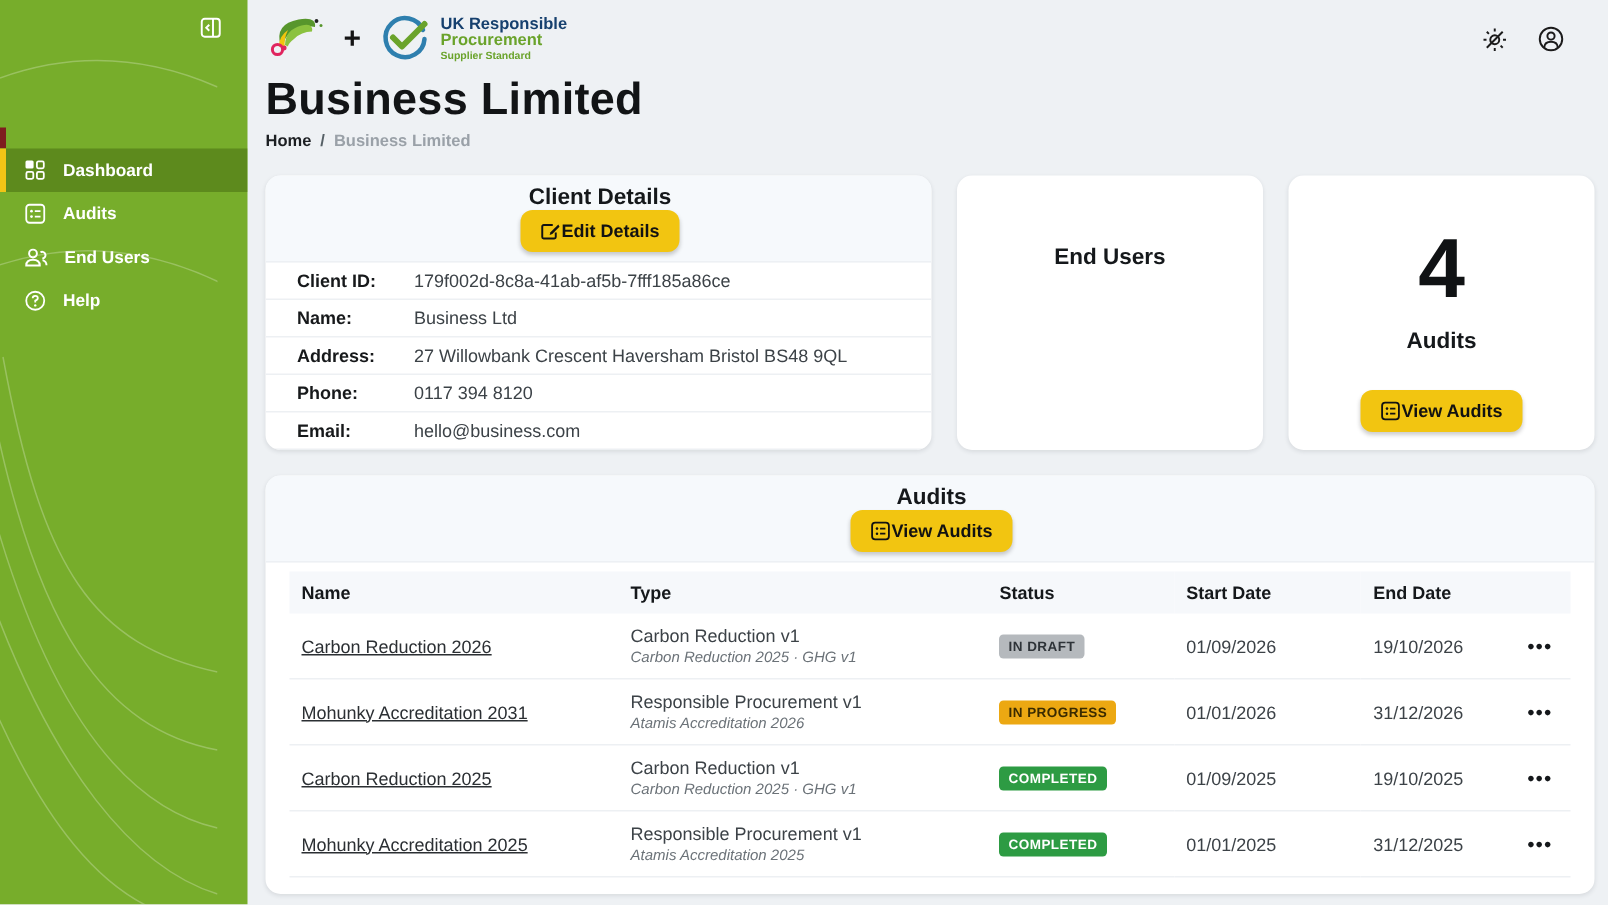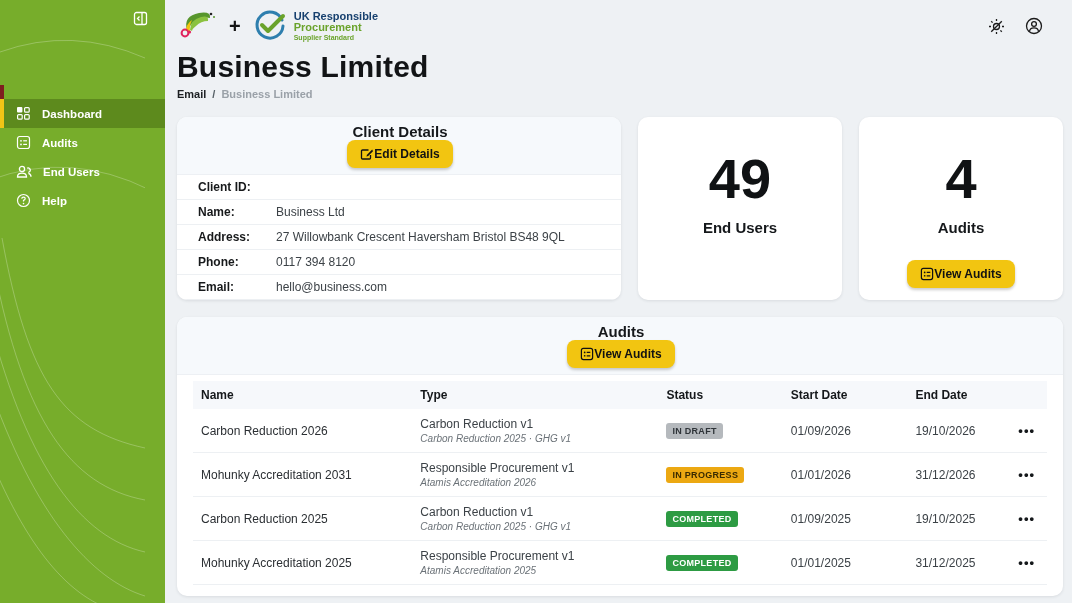--- a/index.html
+++ b/index.html
@@ -96,21 +96,21 @@
   
   .audits-card { margin-top:17px; }
   .table-wrap { padding:6px 16px 11px 16px; }
   table { width:100%; border-collapse:collapse; font-size:12px; }
   thead th {
     background:#f6f8fb; text-align:left; font-weight:800; color:#15181b;
     padding:7px 8px; height:26px;
   }
   tbody td { padding:8px 8px; border-bottom:1px solid #edf0f3; vertical-align:middle; }
   tbody tr:last-child td { border-bottom:1px solid #edf0f3; }
-  .audit-link { color:#2b2f33; cursor:pointer; }
+  .audit-link { color:#2b2f33; text-decoration:underline; cursor:pointer; }
   .type-main { color:#3c4247; }
   .type-sub { font-size:10px; font-style:italic; color:#6b7278; margin-top:2px; }
   .date-cell { color:#3c4247; }
   .badge {
     display:inline-block; font-size:9px; font-weight:800; letter-spacing:.3px;
     padding:3px 6px; border-radius:3px; white-space:nowrap;
   }
   .badge[data-status="draft"]     { background:#b5b9bd; color:#2e3338; }
   .badge[data-status="progress"]  { background:#eca812; color:#3a2b00; }
   .badge[data-status="completed"] { background:#2d9b43; color:#ffffff; }
@@ -251,21 +251,21 @@
               <path d="M4.5 14.5 Q4.8 10.8 9 10.8 Q13.2 10.8 13.5 14.5"></path>
             </svg>
           </span>
         </button>
       </div>
     </header>
 
     <div class="title-block">
       <h1 class="page-title">Business Limited</h1>
       <div class="breadcrumb">
-        <span>Email</span>
+        <span>Home</span>
         <span class="crumb-sep">/</span>
         <span class="crumb-current">Business Limited</span>
       </div>
     </div>
 
     <div class="cards-row">
 
       <section class="card">
         <div class="card-header">
           <span class="card-title">Client Details</span>
@@ -275,20 +275,21 @@
                 <path d="M8.5 2 H2.5 A1 1 0 0 0 1.5 3 V10 A1 1 0 0 0 2.5 11 H9.5 A1 1 0 0 0 10.5 10 V7"></path>
                 <path d="M12.2 1.6 L7 6.8 L6.4 8.6 L8.2 8 L13 3.2 Z" fill="#121212" stroke="none"></path>
               </svg>
             </span>
             <span>Edit Details</span>
           </button>
         </div>
         <div>
           <div class="detail-row">
             <span class="detail-label">Client ID:</span>
+            <span class="detail-value">179f002d-8c8a-41ab-af5b-7fff185a86ce</span>
           </div>
           <div class="detail-row">
             <span class="detail-label">Name:</span>
             <span class="detail-value">Business Ltd</span>
           </div>
           <div class="detail-row">
             <span class="detail-label">Address:</span>
             <span class="detail-value">27 Willowbank Crescent Haversham Bristol BS48 9QL</span>
           </div>
           <div class="detail-row">
@@ -296,21 +297,20 @@
             <span class="detail-value">0117 394 8120</span>
           </div>
           <div class="detail-row">
             <span class="detail-label">Email:</span>
             <span class="detail-value">hello@business.com</span>
           </div>
         </div>
       </section>
 
       <section class="card stat-card">
-        <div class="stat-value">49</div>
         <div class="stat-label">End Users</div>
       </section>
 
       <section class="card stat-card">
         <div class="stat-value">4</div>
         <div class="stat-label">Audits</div>
         <button class="btn-yellow">
           <span class="btn-icon">
             <svg width="14" height="14" viewBox="0 0 15 15" fill="none" stroke="#121212" stroke-width="1.3">
               <rect x="1.5" y="1.5" width="12" height="12" rx="2.2"></rect>

